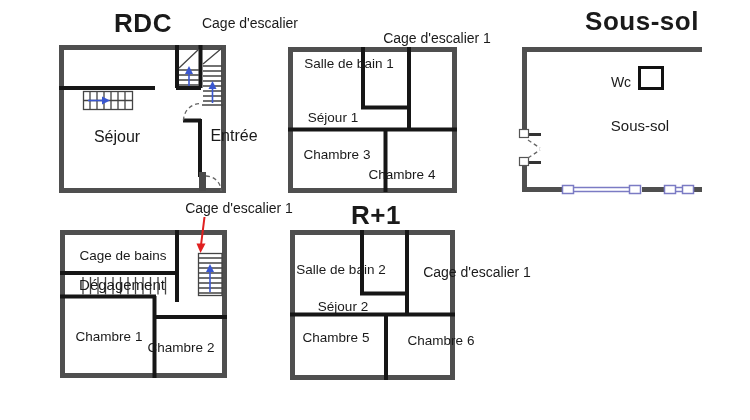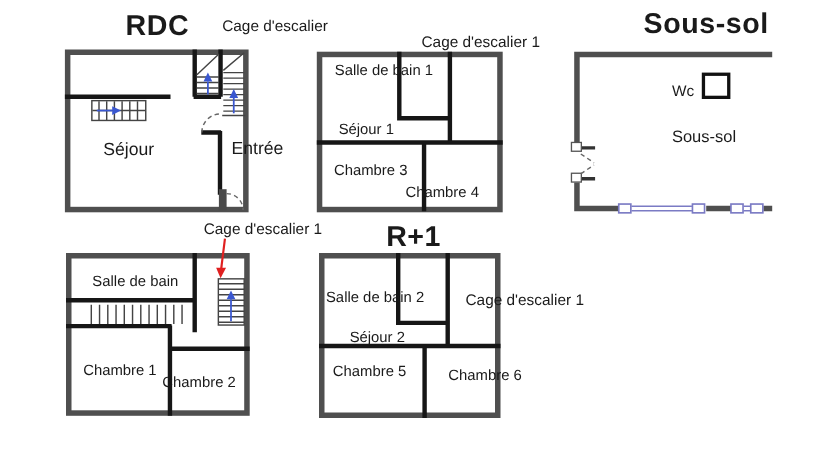--- a/index.html
+++ b/index.html
@@ -160,21 +160,22 @@
   <div class="lbl" style="left:349px;top:64px">Salle de bain 1</div>
   <div class="lbl" style="left:333px;top:118px">Séjour 1</div>
   <div class="lbl" style="left:337px;top:155px">Chambre 3</div>
   <div class="lbl" style="left:402px;top:175px">Chambre 4</div>
 
   <div class="lbl title" style="left:642px;top:21px">Sous-sol</div>
   <div class="lbl" style="left:621px;top:82px;font-size:14px">Wc</div>
   <div class="lbl md" style="left:640px;top:125px">Sous-sol</div>
 
   <div class="lbl cage" style="left:239px;top:208px">Cage d'escalier 1</div>
-  <div class="lbl" style="left:123px;top:256px">Salle de bain</div>
+  <div class="lbl" style="left:123px;top:256px">Cage de bains</div>
+  <div class="lbl md" style="left:122px;top:284px">Dégagement</div>
   <div class="lbl" style="left:109px;top:337px">Chambre 1</div>
   <div class="lbl" style="left:181px;top:348px">Chambre 2</div>
 
   <div class="lbl title" style="left:376px;top:215px">R+1</div>
   <div class="lbl cage" style="left:477px;top:272px">Cage d'escalier 1</div>
   <div class="lbl" style="left:341px;top:270px">Salle de bain 2</div>
   <div class="lbl" style="left:343px;top:307px">Séjour 2</div>
   <div class="lbl" style="left:336px;top:338px">Chambre 5</div>
   <div class="lbl" style="left:441px;top:341px">Chambre 6</div>
 

